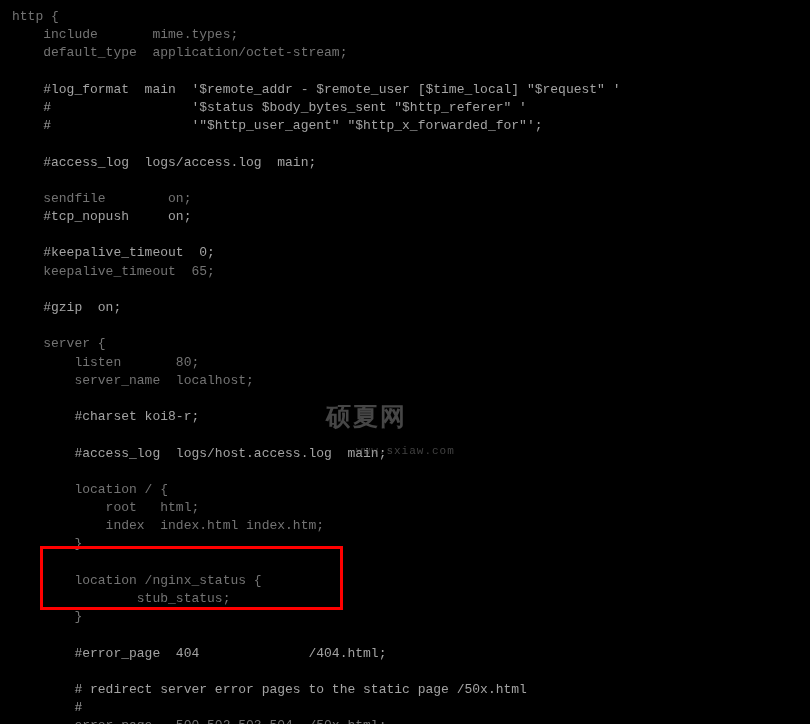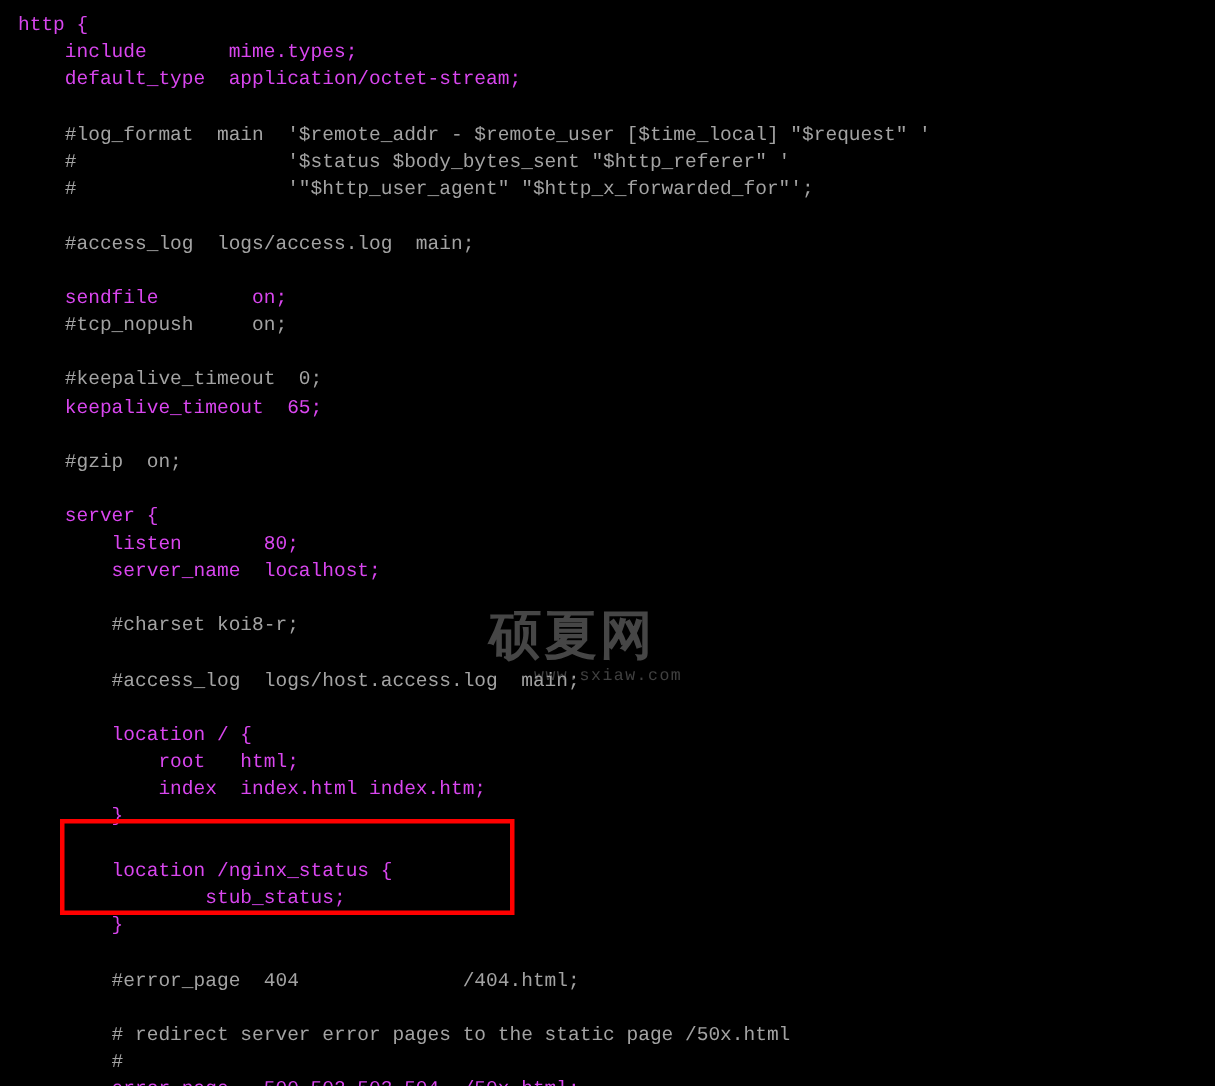--- a/index.html
+++ b/index.html
@@ -20,35 +20,35 @@
     }
     .code-container {
       white-space: pre;
       position: relative;
     }
     .line {
       display: block;
       min-height: 18px;
     }
     .white {
-      color: #d946ef;
+      color: #737373;
     }
     .comment {
       color: #a3a3a3;
     }
     .highlight-box {
       position: absolute;
       border: 3px solid #ff0000;
       pointer-events: none;
     }
     .watermark-main {
       position: absolute;
       color: rgba(128, 128, 128, 0.55);
       font-family: 'Microsoft YaHei', sans-serif;
-      font-size: 35px;
+      font-size: 25px;
       font-weight: bold;
       pointer-events: none;
       letter-spacing: 2px;
     }
     .watermark-sub {
       position: absolute;
       color: rgba(128, 128, 128, 0.5);
       font-family: Liberation Mono, monospace;
       font-size: 11px;
       pointer-events: none;

